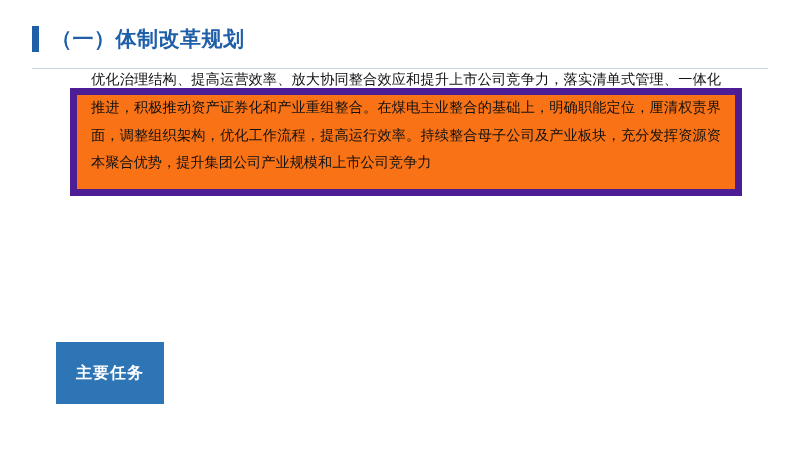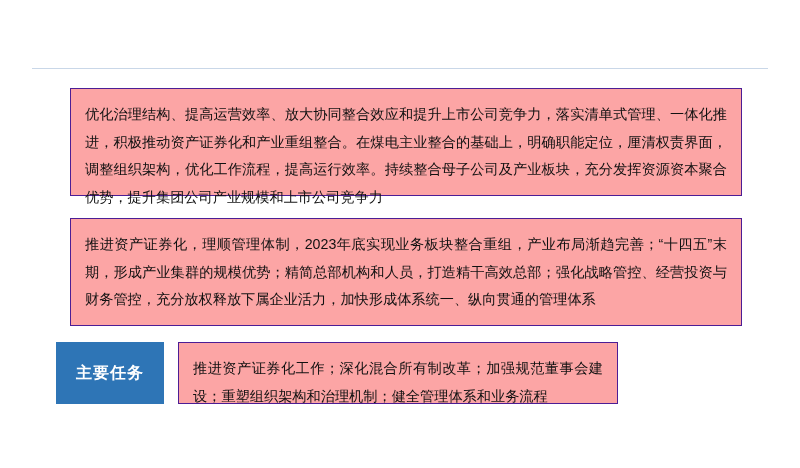--- a/index.html
+++ b/index.html
@@ -66,26 +66,26 @@
     color: #ffffff;
     font-size: 16px;
     font-weight: bold;
     display: flex;
     align-items: center;
     justify-content: center;
     letter-spacing: 1px;
   }
   .content-box {
     flex: 1 1 auto;
-    border: 1px solid #4c1d95;
-    background: #fca5a5;
+    border: 7px solid #4c1d95;
+    background: #f97316;
     box-sizing: border-box;
     padding: 12px 14px 12px 14px;
     display: flex;
-    align-items: flex-start;
+    align-items: flex-end;
   }
   .content-text {
     font-size: 14.2px;
     color: #111111;
     line-height: 1.95;
     text-align: justify;
     text-justify: inter-ideograph;
     width: 100%;
   }
 
@@ -96,34 +96,32 @@
 
   #row-1 .content-box { margin-left: 14px; }
   #row-2 .content-box { margin-left: 14px; }
   #row-3 .content-box { margin-left: 14px; }
 </style>
 </head>
 <body>
 
 <div class="slide">
 
+  <div class="title-row">
+    <div class="title-bar"></div>
+    <div class="title-text">（一）体制改革规划</div>
+  </div>
   <div class="title-underline"></div>
 
   <div class="row" id="row-1">
     <div class="content-box">
       <div class="content-text">优化治理结构、提高运营效率、放大协同整合效应和提升上市公司竞争力，落实清单式管理、一体化推进，积极推动资产证券化和产业重组整合。在煤电主业整合的基础上，明确职能定位，厘清权责界面，调整组织架构，优化工作流程，提高运行效率。持续整合母子公司及产业板块，充分发挥资源资本聚合优势，提升集团公司产业规模和上市公司竞争力</div>
     </div>
   </div>
 
   <div class="row" id="row-2">
-    <div class="content-box">
-      <div class="content-text">推进资产证券化，理顺管理体制，2023年底实现业务板块整合重组，产业布局渐趋完善；“十四五”末期，形成产业集群的规模优势；精简总部机构和人员，打造精干高效总部；强化战略管控、经营投资与财务管控，充分放权释放下属企业活力，加快形成体系统一、纵向贯通的管理体系</div>
-    </div>
   </div>
 
   <div class="row" id="row-3">
     <div class="label-box">主要任务</div>
-    <div class="content-box">
-      <div class="content-text">推进资产证券化工作；深化混合所有制改革；加强规范董事会建设；重塑组织架构和治理机制；健全管理体系和业务流程</div>
-    </div>
   </div>
 
 </div>
 
 </body></html>

